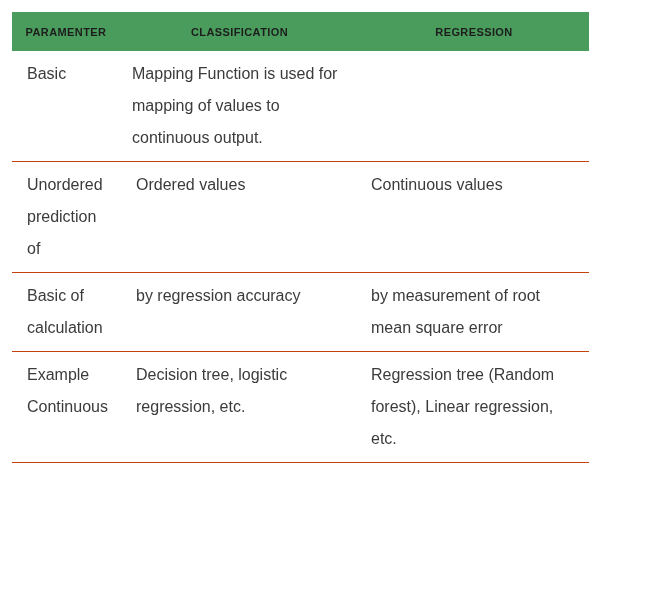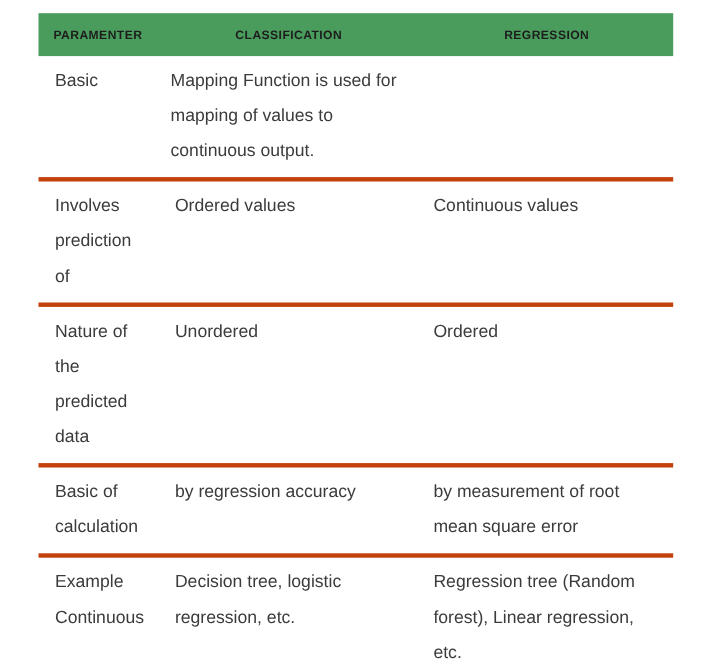--- a/index.html
+++ b/index.html
@@ -6,21 +6,21 @@
   html, body {
     width: 647px;
     height: 611px;
     background: #ffffff;
     font-family: "Liberation Sans", sans-serif;
     overflow: hidden;
   }
   .page {
     width: 543px;
     height: 611px;
-    padding: 12px 0 0 35px;
+    padding: 12px 0 0 12px;
   }
   .cmp-table {
     width: 577px;
   }
   .thead-row {
     display: flex;
     width: 577px;
     height: 39px;
     background: #4a9c5d;
     align-items: center;
@@ -32,21 +32,21 @@
     color: #1d1d1d;
     text-align: center;
     text-transform: uppercase;
   }
   .col-1 { width: 108px; }
   .col-2 { width: 239px; }
   .col-3 { width: 230px; }
   .tr {
     display: flex;
     width: 577px;
-    border-bottom: 4px solid #c2410c;
+    border-bottom: 1px solid #c2410c;
     align-items: stretch;
   }
   .td {
     font-size: 16px;
     line-height: 32px;
     color: #3b3b3b;
     padding: 7px 15px;
     overflow-wrap: normal;
   }
   .td.col-2 { padding: 7px 16px; }
@@ -63,30 +63,25 @@
       <div class="th col-2">CLASSIFICATION</div>
       <div class="th col-3">REGRESSION</div>
     </div>
 
     <div class="tr">
       <div class="td col-1">Basic</div>
       <div class="td col-3">Mapping Function is used for mapping of values to continuous output.</div>
     </div>
 
     <div class="tr">
-      <div class="td col-1">Involves prediction of</div>
+      <div class="td col-1">Unordered prediction of</div>
       <div class="td col-2">Ordered values</div>
       <div class="td col-3">Continuous values</div>
     </div>
 
-    <div class="tr">
-      <div class="td col-1">Nature of the predicted data</div>
-      <div class="td col-2">Unordered</div>
-      <div class="td col-3">Ordered</div>
-    </div>
 
     <div class="tr">
       <div class="td col-1">Basic of calculation</div>
       <div class="td col-2">by regression accuracy</div>
       <div class="td col-3">by measurement of root mean square error</div>
     </div>
 
     <div class="tr">
       <div class="td col-1">Example Continuous</div>
       <div class="td col-2">Decision tree, logistic regression, etc.</div>

